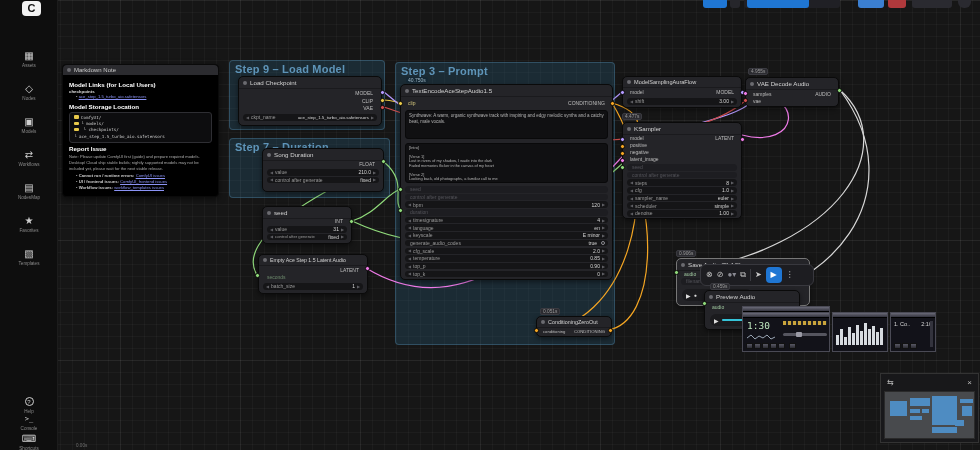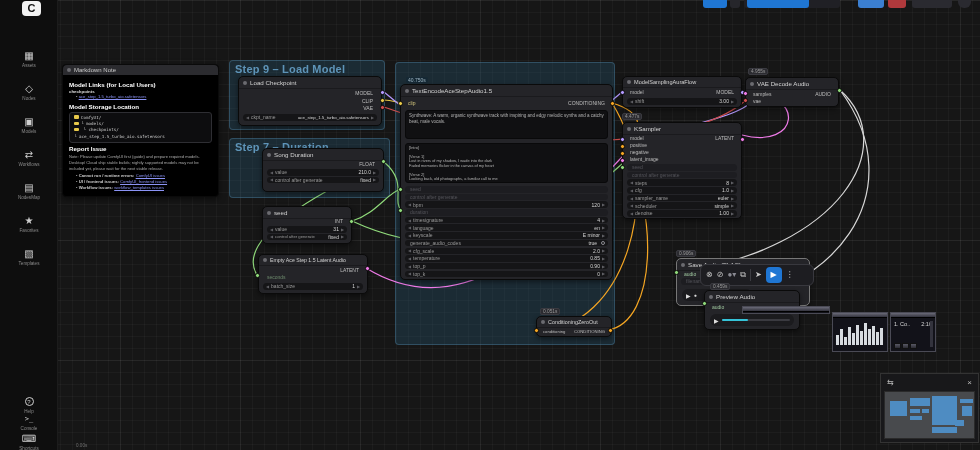--- a/index.html
+++ b/index.html
@@ -149,20 +149,21 @@
     </g>
   </svg>
 
   <div class="group" style="left:229px;top:60px;width:156px;height:70px;">
     <div class="group-title">Step 9 – Load Model</div>
   </div>
   <div class="group" style="left:229px;top:138px;width:161px;height:60px;">
     <div class="group-title">Step 7 – Duration</div>
   </div>
   <div class="group" style="left:395px;top:62px;width:220px;height:283px;">
+    <div class="group-title">Step 3 – Prompt</div>
     <span class="group-badge" style="position:absolute;left:5px;top:14px;">40.750s</span>
   </div>
 
   <div class="mdnote">
     <div class="hd">
         <span class="cdot"></span>
       <span>Markdown Note</span>
       </div>
     <div class="bd">
       <div class="md-h">Model Links (for Local Users)</div>
@@ -491,20 +492,39 @@
       <span class="pb">▶</span>
       <span class="pbar">
           <span class="fill"></span>
         </span>
     </div>
   </div>
   <div class="dot" style="left:702px;top:301px;background:#8fd97a;z-index:6;"></div>
 
   <div class="wa-win" style="left:742px;top:306px;width:88px;height:8px;">
     <div class="wa-tb"></div>
+  </div>
+  <div class="wa-win" style="left:742px;top:312px;width:88px;height:40px;">
+    <div class="wa-tb"></div>
+    <div style="position:absolute;left:4px;top:7px;" class="wa-time">1:30</div>
+    <svg width="30" height="8" style="position:absolute;left:4px;top:20px;">
+        <polyline points="0,5 4,2 8,6 12,3 16,5 20,2 24,6 28,4" fill="none" stroke="#9aa6b5" stroke-width="1"></polyline>
+      </svg>
+    <div style="position:absolute;left:40px;top:8px;width:44px;height:4px;background:repeating-linear-gradient(90deg,#c9a43c 0 3px,#222 3px 5px);"></div>
+    <div style="position:absolute;left:40px;top:20px;width:44px;height:3px;background:#55555f;border-radius:2px;">
+      <div style="position:absolute;left:30%;top:-1px;width:6px;height:5px;background:#9a9aa5;border-radius:1px;"></div>
+      </div>
+    <div class="wa-btnrow" style="position:absolute;left:3px;top:30px;">
+      <span class="wa-btn"></span>
+      <span class="wa-btn"></span>
+      <span class="wa-btn"></span>
+      <span class="wa-btn"></span>
+      <span class="wa-btn"></span>
+      <span class="wa-btn" style="margin-left:3px;"></span>
+    </div>
   </div>
   <div class="wa-win" style="left:832px;top:312px;width:56px;height:40px;">
     <div class="wa-tb"></div>
     <div style="position:absolute;left:3px;bottom:6px;height:24px;display:flex;align-items:flex-end;">
       <span class="eqbar" style="height:10px;"></span>
         <span class="eqbar" style="height:16px;"></span>
       <span class="eqbar" style="height:8px;"></span>
         <span class="eqbar" style="height:18px;"></span>
       <span class="eqbar" style="height:12px;"></span>
         <span class="eqbar" style="height:20px;"></span>

